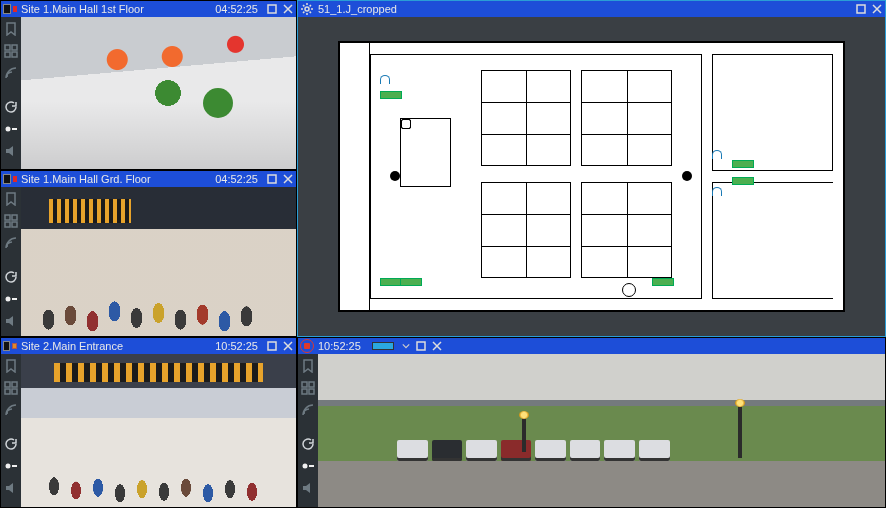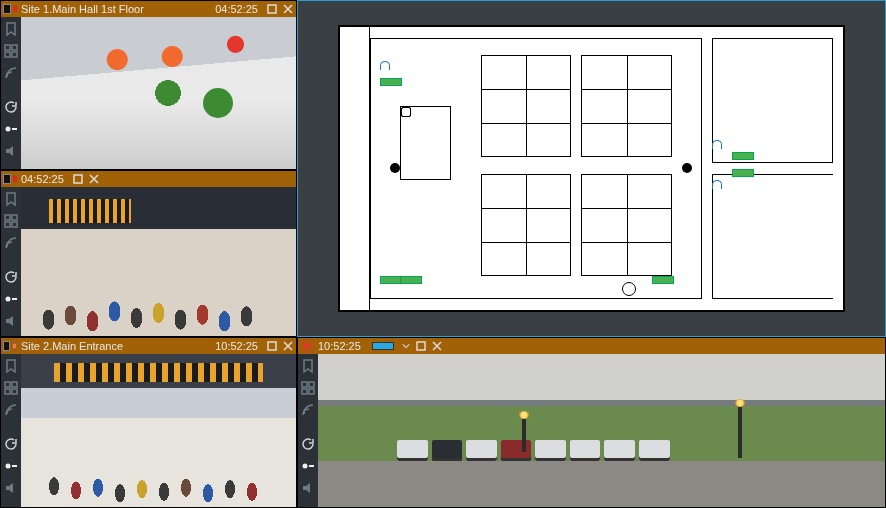--- a/index.html
+++ b/index.html
@@ -1,20 +1,20 @@
 <!DOCTYPE html>
 <html><head>
 <meta charset="utf-8">
 <style>
   * { box-sizing: border-box; margin: 0; padding: 0; }
   html, body { width: 886px; height: 508px; overflow: hidden; background: #000; font-family: Arial, sans-serif; font-size: 11px; color: #ddd; }
   .viewport { display: grid; grid-template-columns: 297px 589px; grid-template-rows: 170px 167px 171px; width: 886px; height: 508px; background: #000; }
   .tile { position: relative; background: #2b2f33; border: 1px solid #000; display: flex; flex-direction: column; }
   .tile.selected { border: 1px solid #2a9dd6; }
-  .titlebar { height: 16px; background: #a16207; display: flex; align-items: center; padding: 0 2px; gap: 4px; }
+  .titlebar { height: 16px; background: #1d4ed8; display: flex; align-items: center; padding: 0 2px; gap: 4px; }
   .titlebar .icon { width: 14px; height: 12px; display: inline-flex; align-items: center; justify-content: center; flex-shrink: 0; }
   .titlebar .title { color: #e8e8e8; font-size: 11px; white-space: nowrap; overflow: hidden; text-overflow: ellipsis; flex: 1; }
   .titlebar .time { color: #e8e8e8; font-size: 11px; margin-right: 4px; }
   .titlebar .statusbar { width: 22px; height: 8px; margin: 0 3px; border: 1px solid #333; display: flex; }
   .titlebar .statusbar .seg { flex: 1; }
   .titlebar .statusbar.live .seg { background: #2aa8e0; }
   .titlebar .wbtn { width: 12px; height: 12px; display: inline-flex; align-items: center; justify-content: center; color: #ddd; cursor: pointer; }
   .titlebar .wbtn svg { width: 10px; height: 10px; }
   .titlebar .dropdown { width: 10px; height: 12px; display:inline-flex; align-items:center; justify-content:center; color:#ccc; }
 
@@ -180,20 +180,39 @@
             </svg>
           </span>
       </div>
       <div class="content">
         <div class="feed feed-hall1"></div>
       </div>
     </div>
   </div>
 
   <div class="tile tile-map selected">
+    <div class="titlebar">
+      <span class="icon gear-icon">
+        <svg viewBox="0 0 14 14">
+            <circle cx="7" cy="7" r="2"></circle>
+            <path d="M7 1v2M7 11v2M1 7h2M11 7h2M3 3l1.4 1.4M9.6 9.6L11 11M11 3L9.6 4.4M4.4 9.6L3 11"></path>
+          </svg>
+      </span>
+      <span class="title">51_1.J_cropped</span>
+      <span class="wbtn">
+          <svg viewBox="0 0 10 10">
+            <rect x="1" y="1" width="8" height="8"></rect>
+          </svg>
+        </span>
+      <span class="wbtn">
+          <svg viewBox="0 0 10 10">
+            <path d="M1 1L9 9M9 1L1 9"></path>
+          </svg>
+        </span>
+    </div>
     <div class="body">
       <div class="content" style="flex:1">
         <div class="floorplan-wrap">
           <div class="floorplan">
 
             <div class="fp-room" style="left:0;top:0;width:6%;height:100%;border-left:none;border-top:none;border-bottom:none;"></div>
 
             <div class="fp-room" style="left:6%;top:4%;width:66%;height:92%;"></div>
 
             <div class="fp-room" style="left:74%;top:4%;width:24%;height:44%;"></div>
@@ -239,20 +258,21 @@
       </div>
     </div>
   </div>
 
   <div class="tile">
     <div class="titlebar">
       <span class="icon camera-live-icon">
         <span class="lens"></span>
           <span class="rec rec-red"></span>
       </span>
+      <span class="title">Site 1.Main Hall Grd. Floor</span>
       <span class="time">04:52:25</span>
       <span class="wbtn">
           <svg viewBox="0 0 10 10">
             <rect x="1" y="1" width="8" height="8"></rect>
           </svg>
         </span>
       <span class="wbtn">
           <svg viewBox="0 0 10 10">
             <path d="M1 1L9 9M9 1L1 9"></path>
           </svg>

